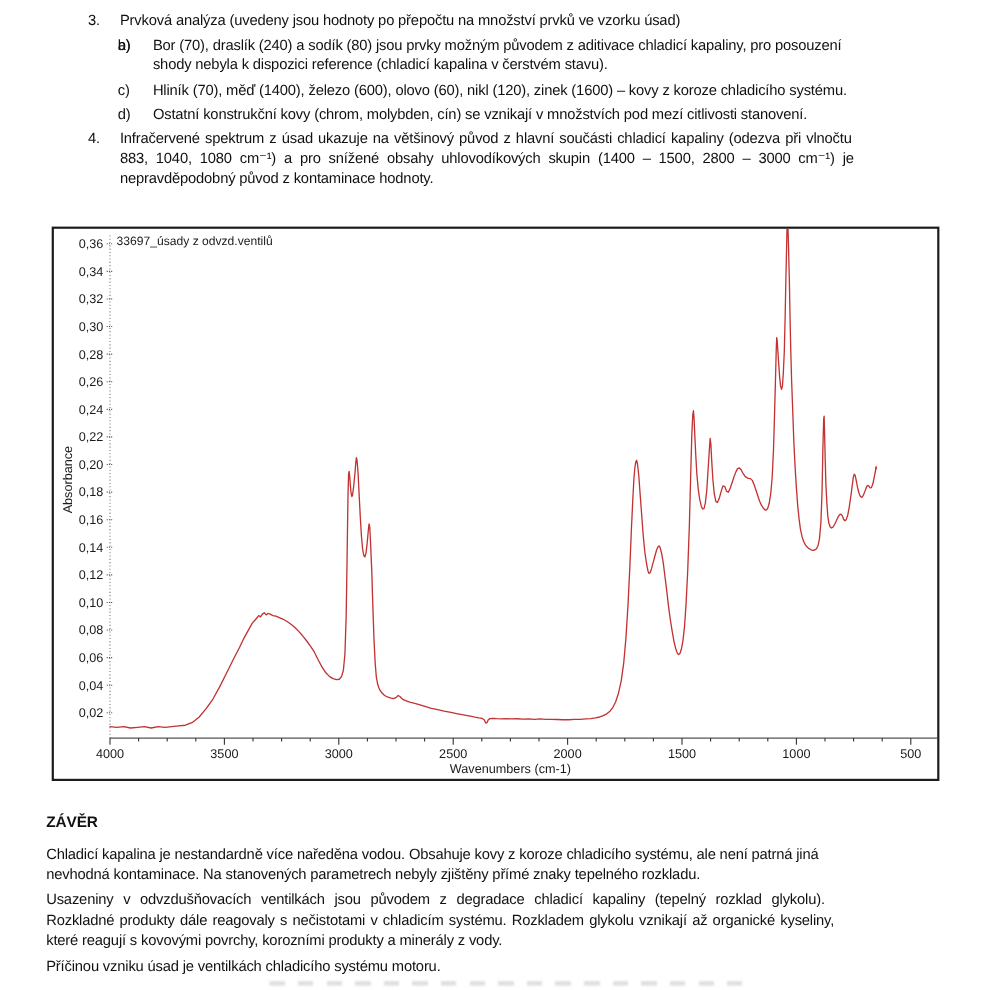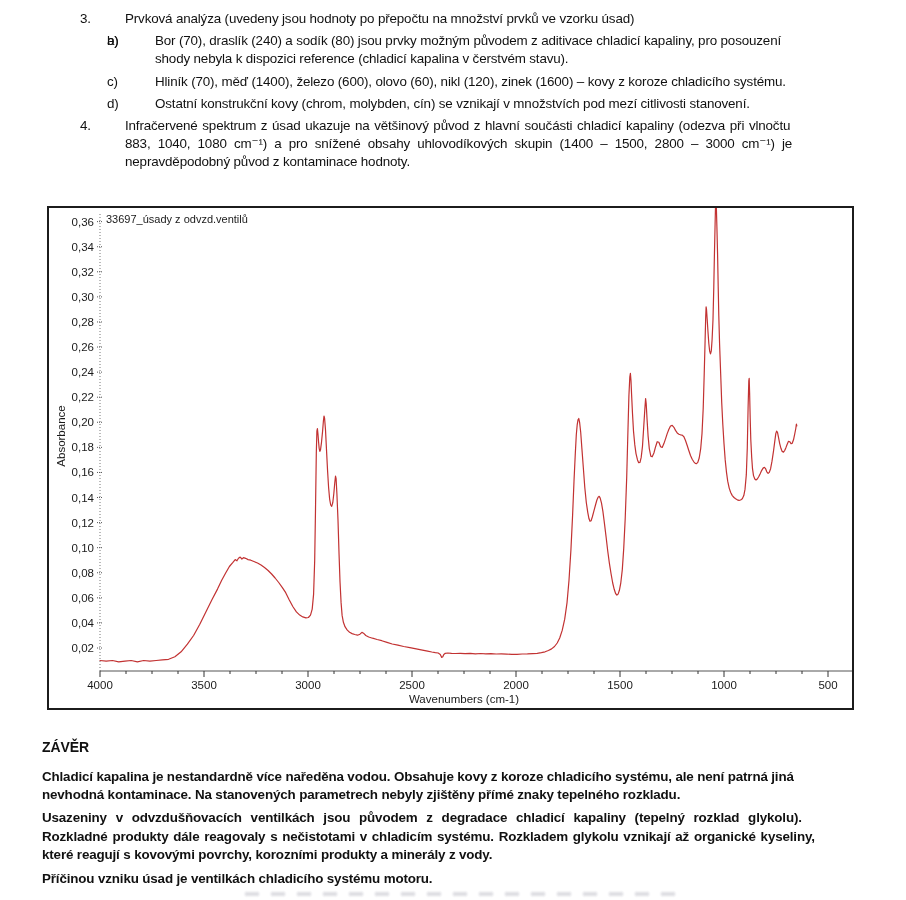--- a/index.html
+++ b/index.html
@@ -6,34 +6,34 @@
   .page{position:relative;width:906px;height:900px;background:#fff;overflow:hidden;
         font-family:"Liberation Sans","DejaVu Sans",sans-serif;color:#111;}
   
   .list{position:absolute;left:0;top:10px;width:906px;}
   .row{position:relative;margin-bottom:4px;}
   .row .marker{position:absolute;top:0;font-size:13.4px;line-height:18.2px;letter-spacing:-0.15px;}
   .row.lvl1 .marker{left:80px;}
   .row.lvl2 .marker{left:107px;}
   .row.lvl1 .content{margin-left:109px;margin-right:38px;}
   .row.lvl2 .content{margin-left:139px;margin-right:38px;}
-  .tline{font-size:13.4px;line-height:18.2px;letter-spacing:-0.15px;white-space:nowrap;margin-left:16px;}
+  .tline{font-size:13.4px;line-height:18.2px;letter-spacing:-0.15px;white-space:nowrap;}
   .wsA{word-spacing:1.1px;}
   .wsB{word-spacing:3.6px;}
   .wsC{word-spacing:5.2px;}
   .wsD{word-spacing:1.2px;}
   
   .chart-box{position:absolute;left:47px;top:206px;width:803px;height:500px;
              border:2px solid #1c1c1c;background:#fff;}
   svg text{font-family:"Liberation Sans","DejaVu Sans",sans-serif;fill:#1a1a1a;}
   
   .conclusion{position:absolute;left:42px;top:739px;width:828px;}
   .c-head{font-size:14px;font-weight:bold;letter-spacing:-0.1px;margin-bottom:13px;}
   .c-par{margin-bottom:5px;}
-  .c-line{font-size:13.4px;line-height:18.2px;letter-spacing:-0.15px;white-space:nowrap;font-weight:bold;}
+  .c-line{font-size:13.4px;line-height:18.2px;letter-spacing:-0.15px;white-space:nowrap;}
   .c-par.p3{margin-top:6px;}
   .artifact{position:absolute;left:245px;top:892px;width:430px;height:4px;opacity:.28;
             filter:blur(1px);
             background:repeating-linear-gradient(90deg,#8a8a9a 0 14px,transparent 14px 26px);}
 </style>
 </head>
 <body>
 
 <div class="page">
 

